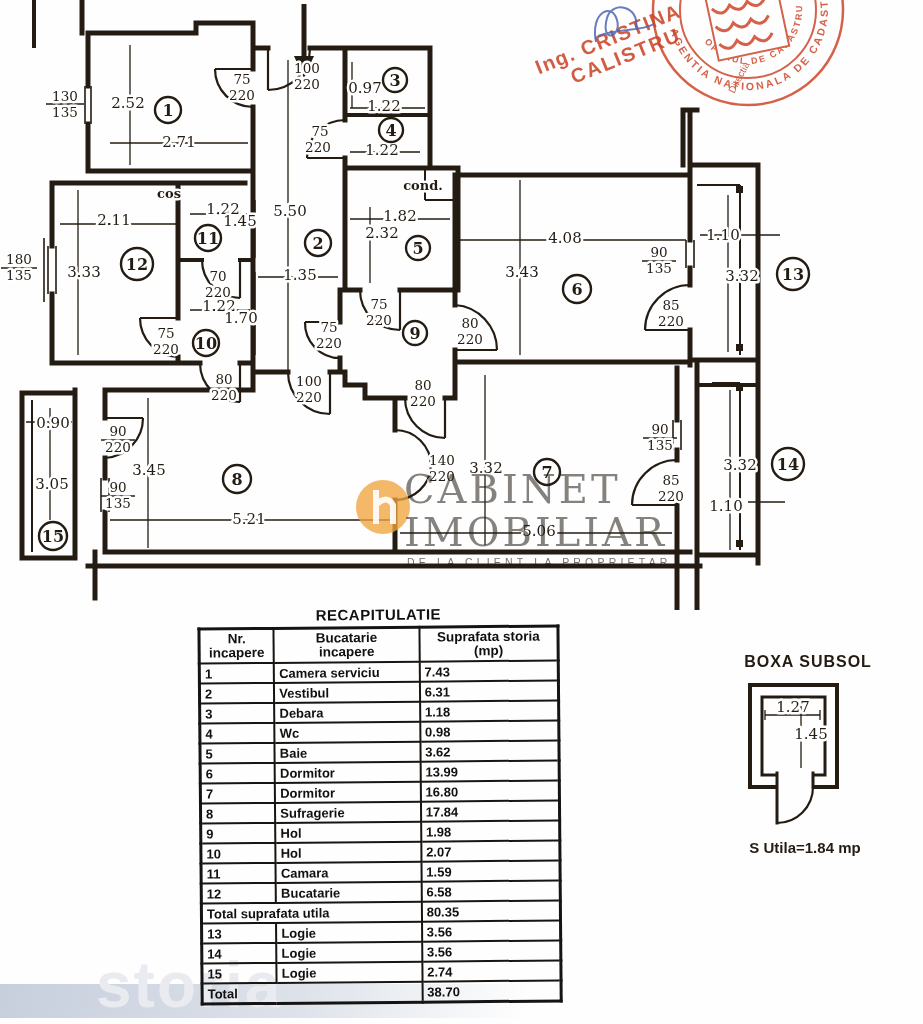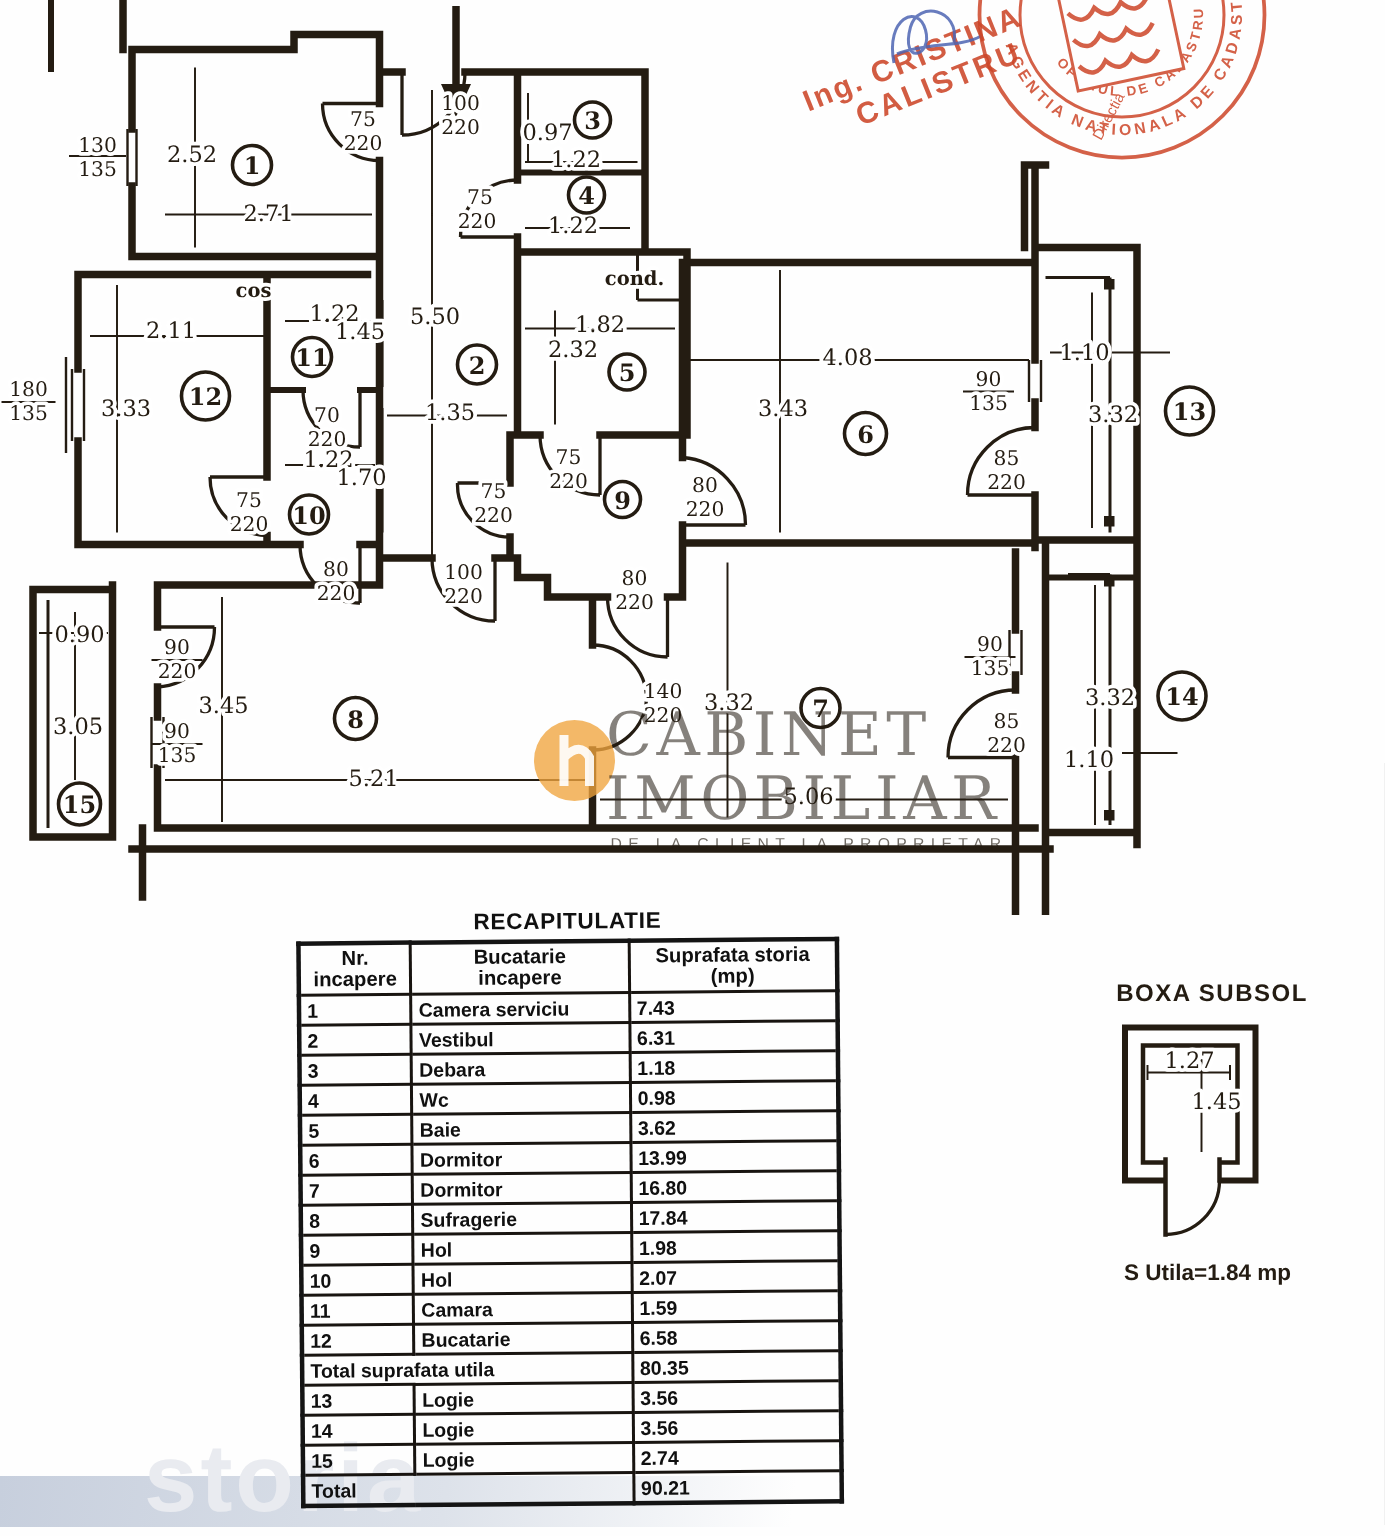--- a/index.html
+++ b/index.html
@@ -354,21 +354,21 @@
             <td class="c-name">Logie</td>
             <td class="c-val">3.56</td>
           </tr>
           <tr>
             <td class="c-num">15</td>
             <td class="c-name">Logie</td>
             <td class="c-val">2.74</td>
           </tr>
           <tr>
             <td class="c-merge" colspan="2">Total</td>
-            <td class="c-val">90.21</td>
+            <td class="c-val">38.70</td>
           </tr>
         </tbody>
   </table>
 </div>
 
 <svg class="boxa" width="200" height="230" viewBox="0 0 200 230">
   <text x="93" y="27" text-anchor="middle" font-size="16" letter-spacing="1" style="font-family:'Liberation Sans',sans-serif;font-weight:bold;">BOXA SUBSOL</text>
   <rect x="35" y="45" width="87" height="102" class="wall4"></rect>
   <rect x="47" y="57" width="63" height="78" class="wall3"></rect>
   <rect x="61" y="128" width="36" height="24" fill="#fefefe" stroke="none"></rect>

